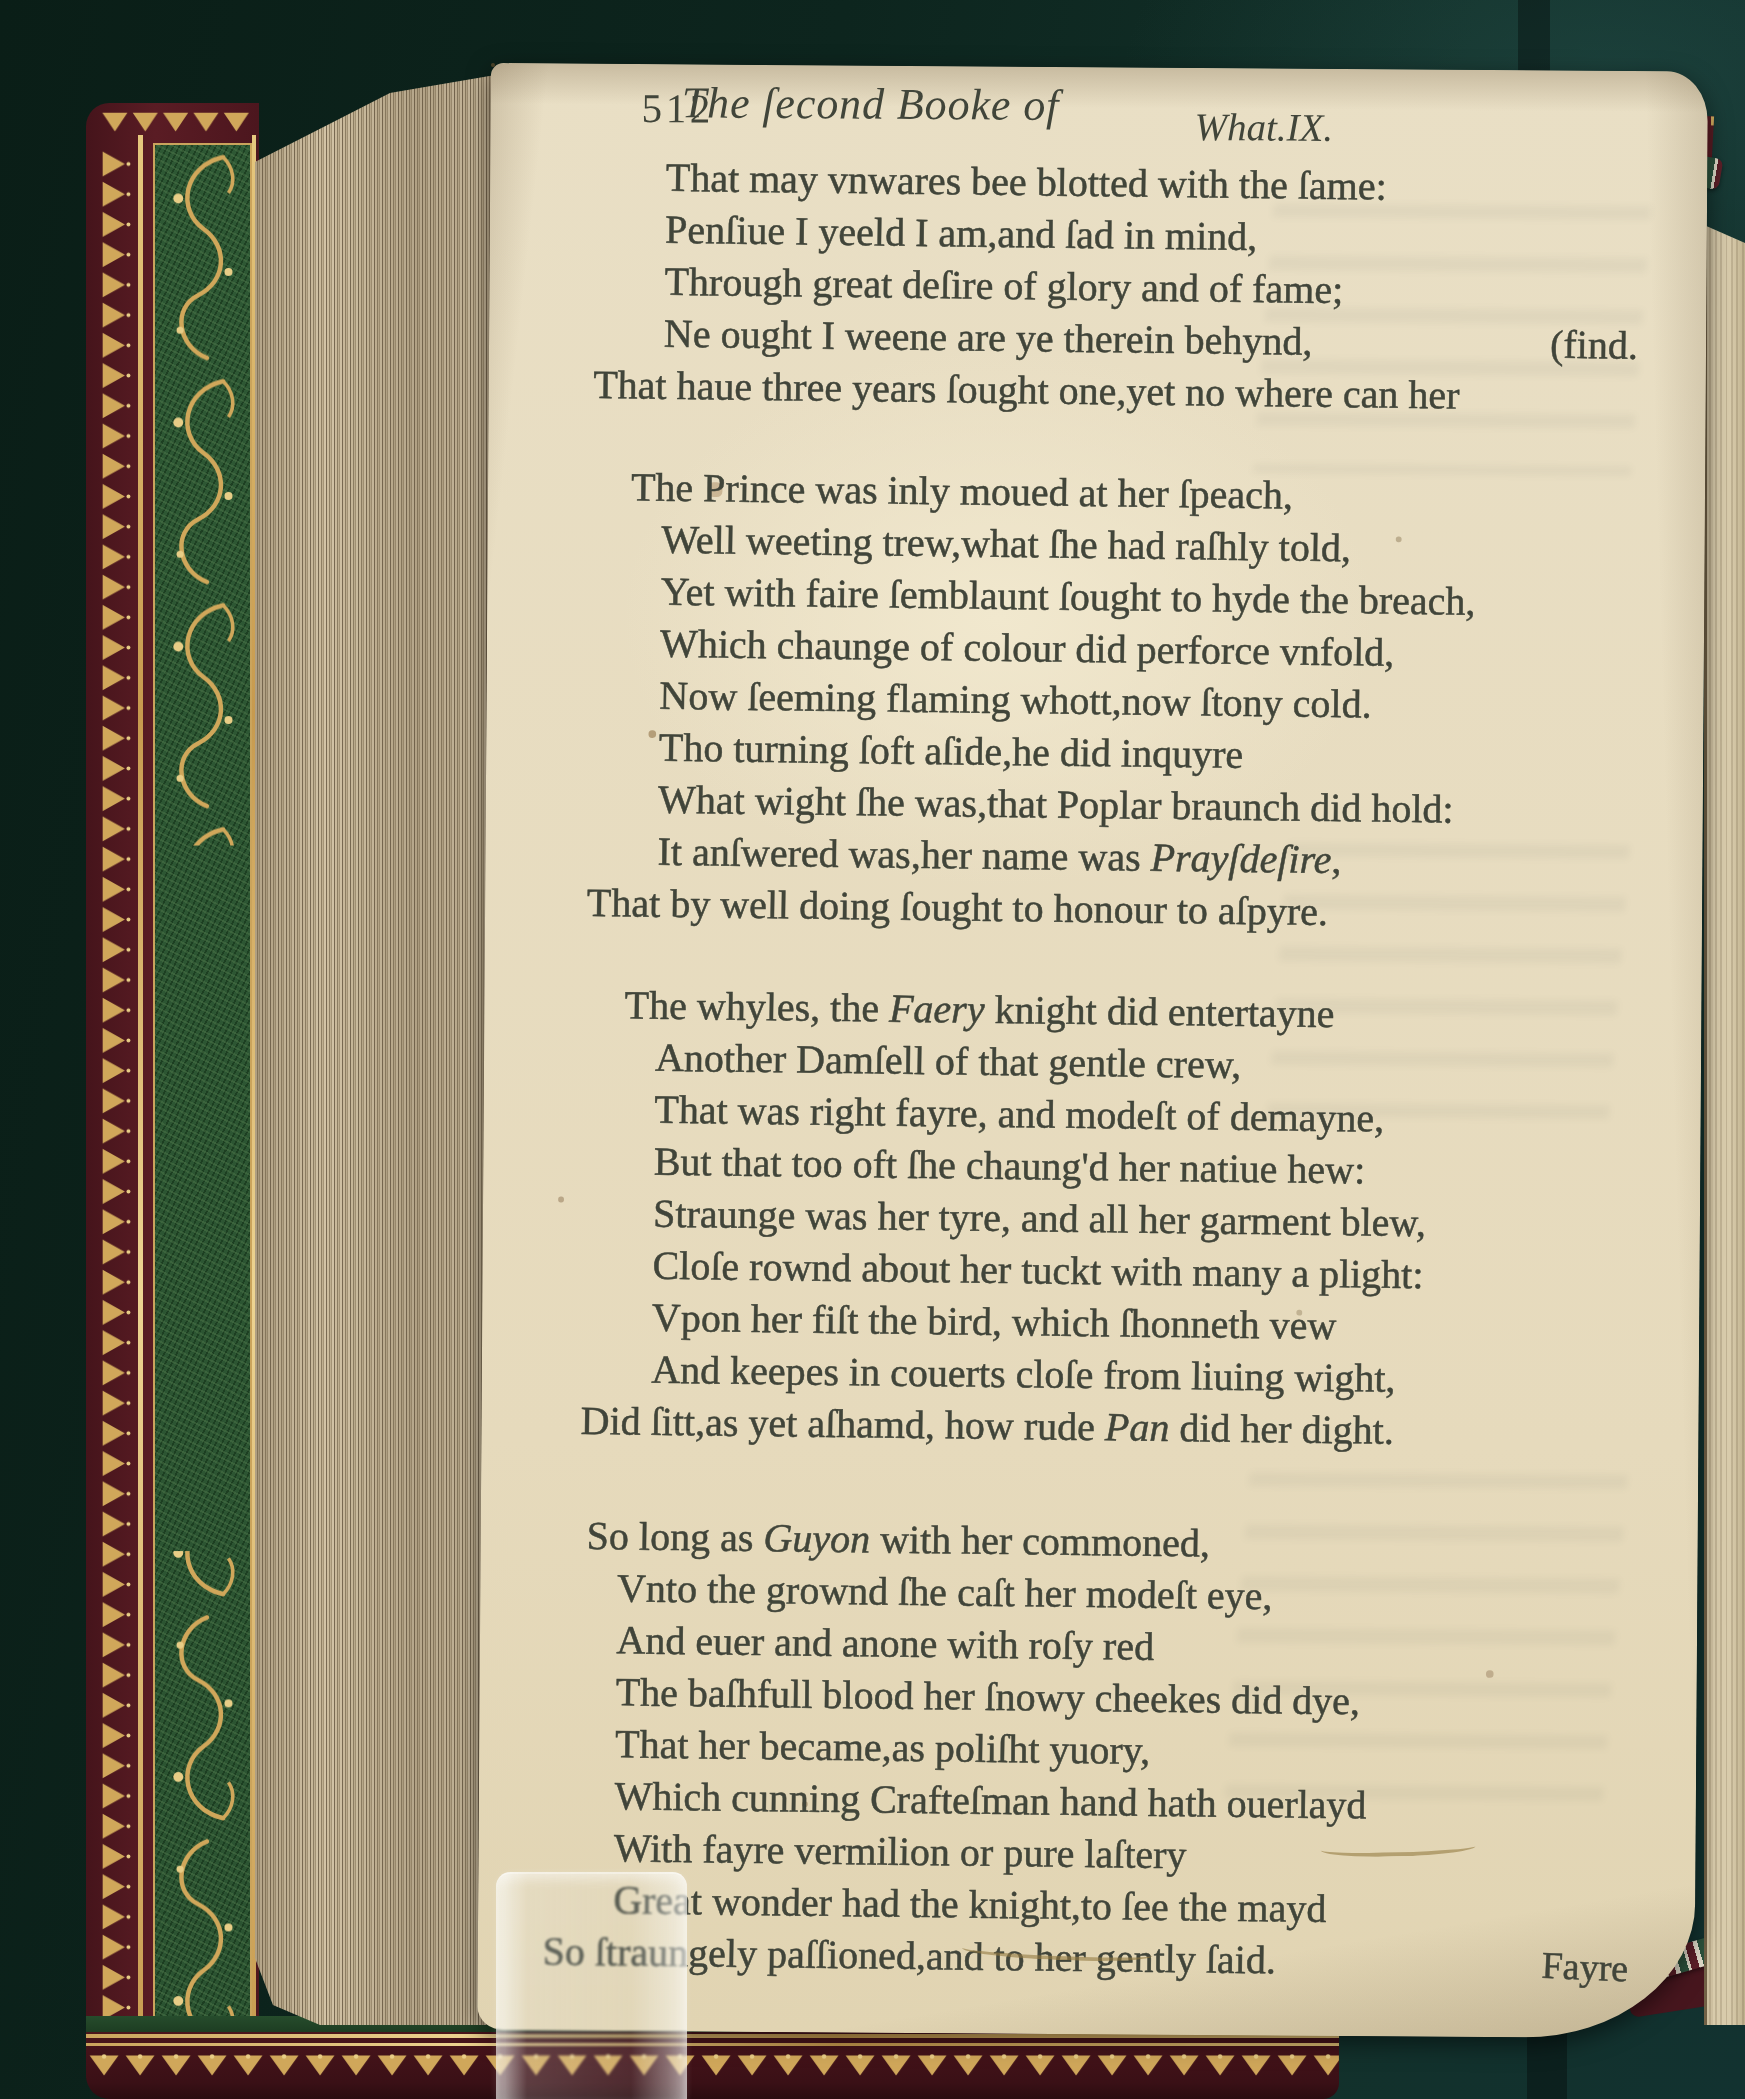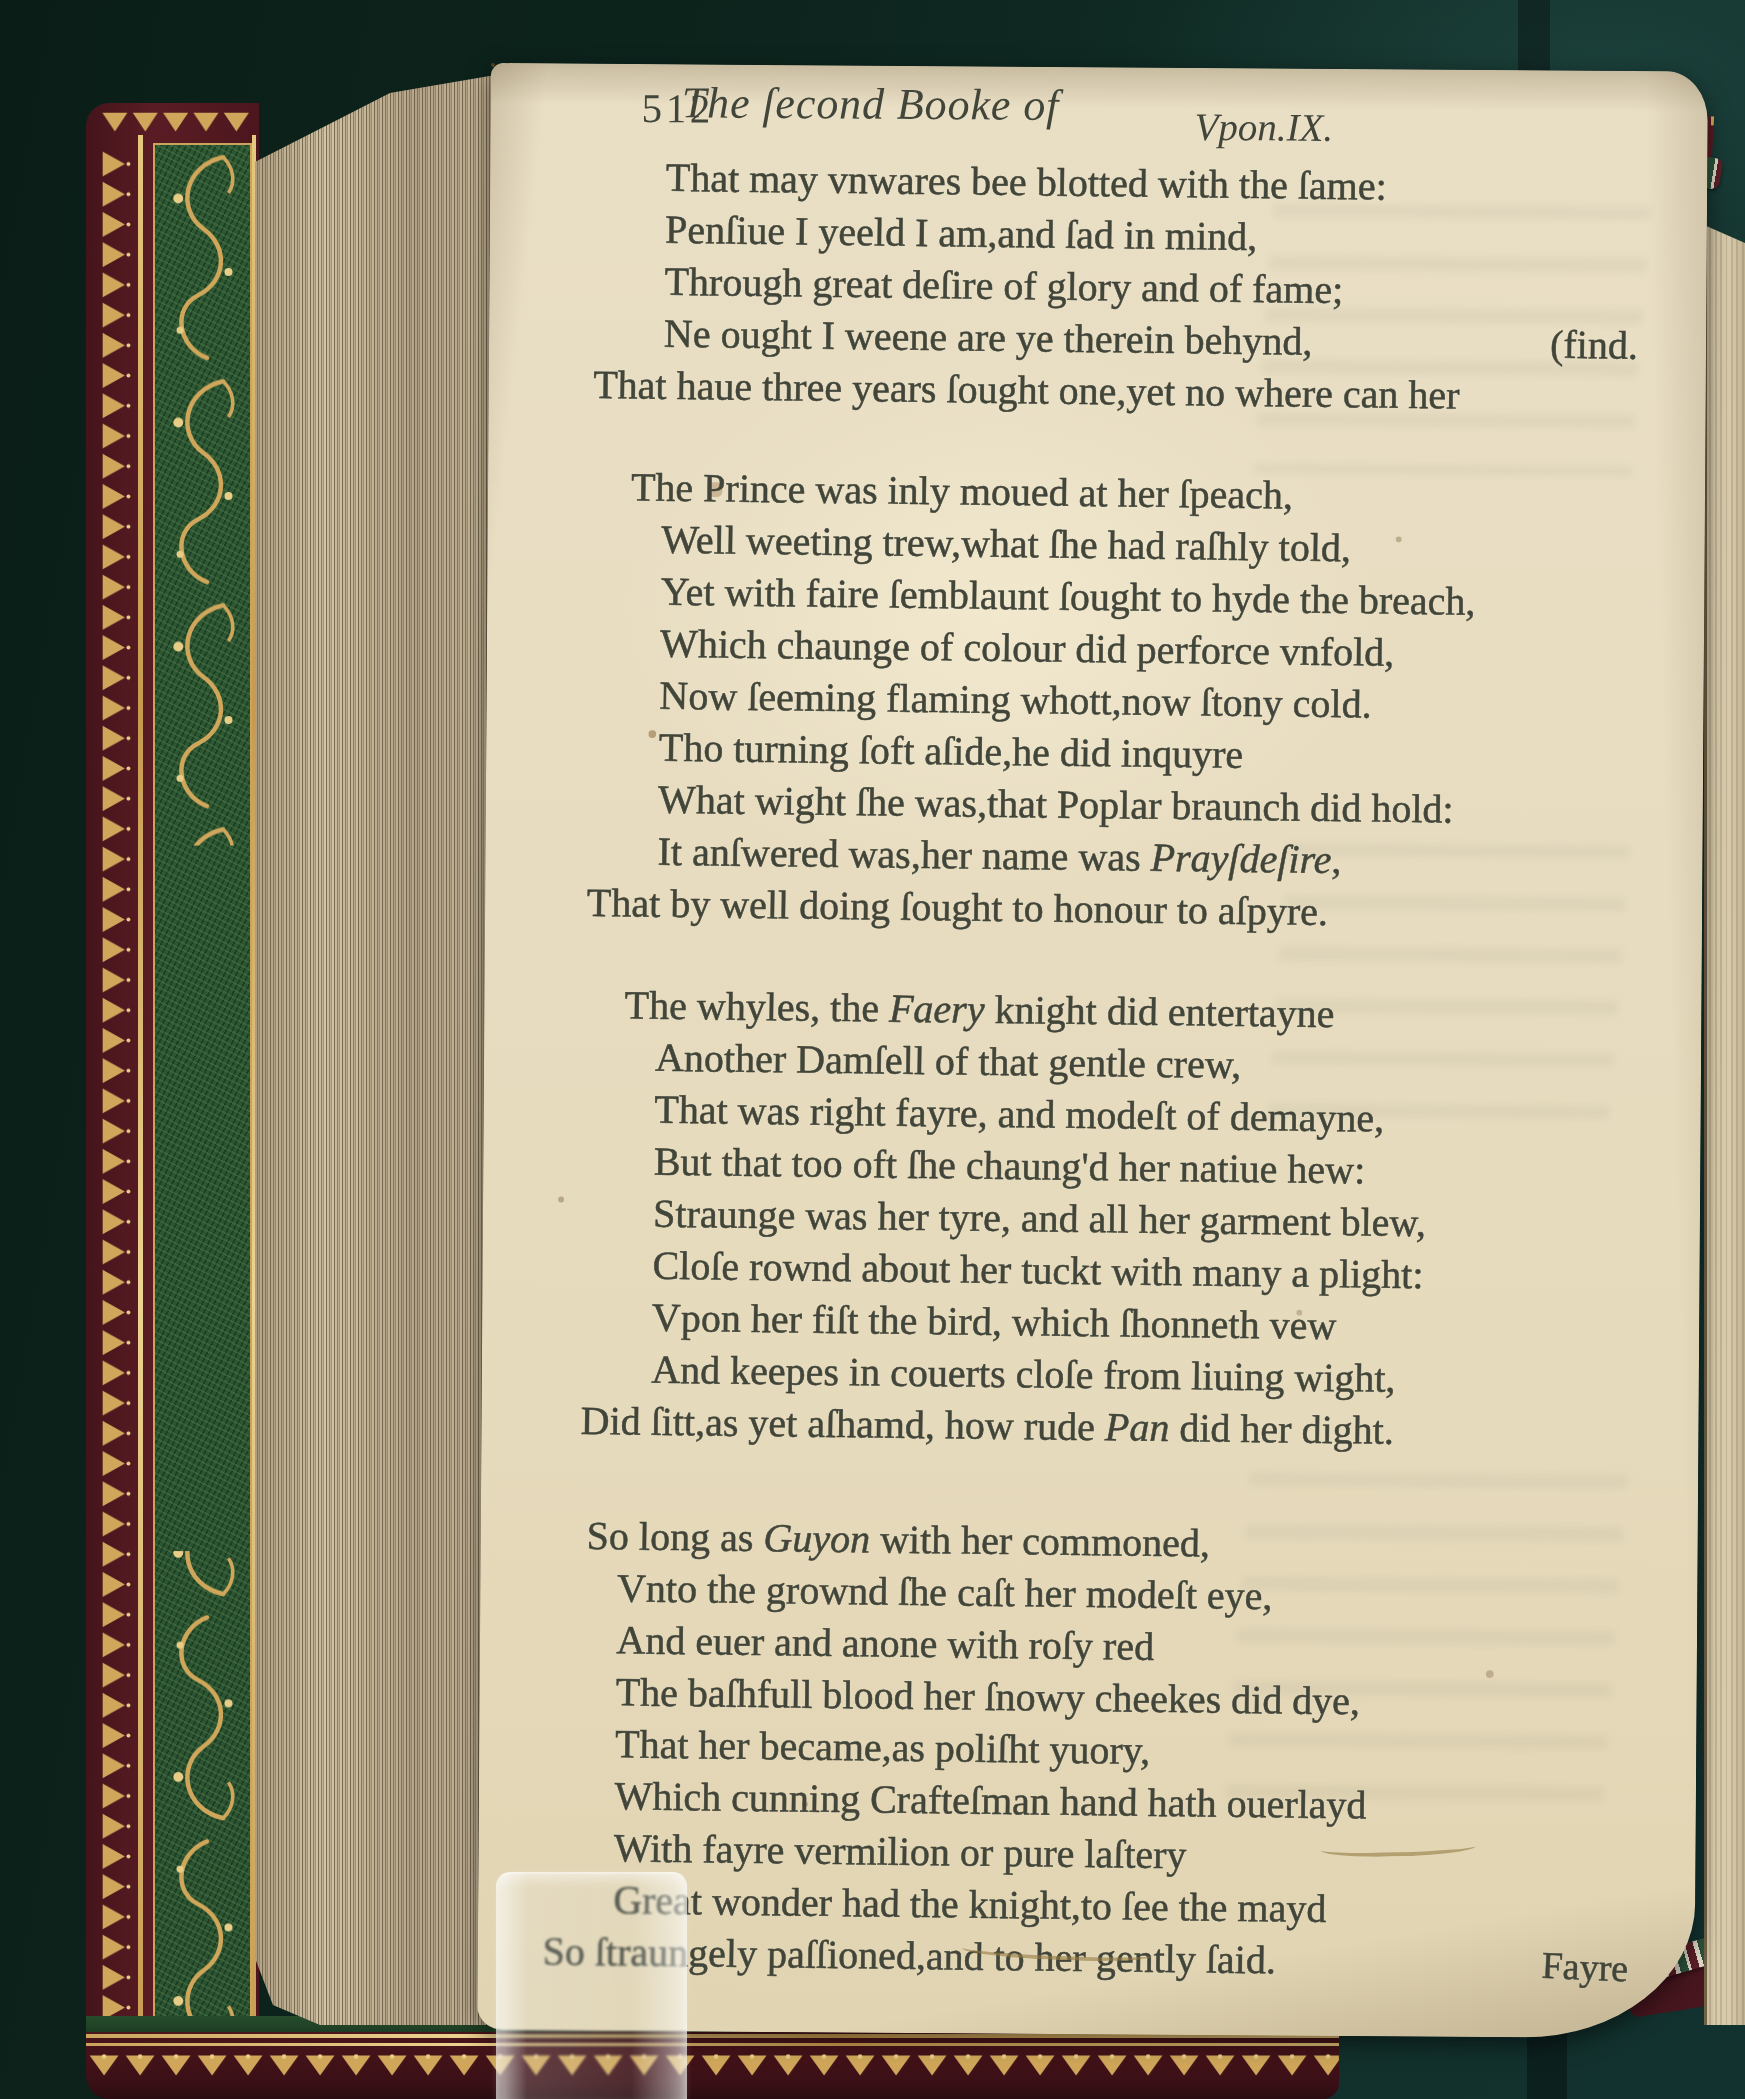--- a/index.html
+++ b/index.html
@@ -192,21 +192,21 @@
         <rect width="100%" height="100%" fill="url(#zb)"></rect>
       </svg>
     </div>
   </div>
 
   <div class="fore-edge"></div>
 
   <div class="page">
     <span class="hdr-num">512</span>
     <span class="hdr-title">The ſecond Booke of</span>
-    <span class="hdr-canto">Vpon.IX.</span>
+    <span class="hdr-canto">What.IX.</span>
 
     <div class="ghost" style="left:774px;top:135px;width:378px;height:270px;"></div>
     <div class="ghost" style="left:792px;top:774px;width:342px;height:297px;"></div>
     <div class="ghost" style="left:756px;top:1404px;width:378px;height:360px;"></div>
     <div class="speckles"></div>
 
     <div class="textblock" id="stanzas">
         <div class="stanza" style="margin-top: 0px; margin-left: 0px;">
           <div class="line in"><span>That may vnwares bee blotted with the ſame:</span></div>
           <div class="line in"><span>Penſiue I yeeld I am,and ſad in mind,</span></div>

